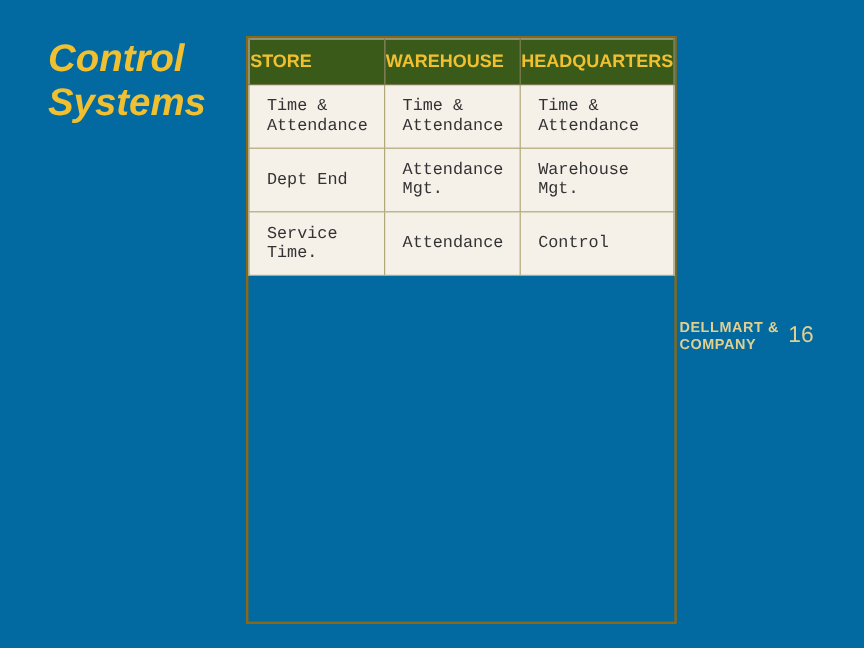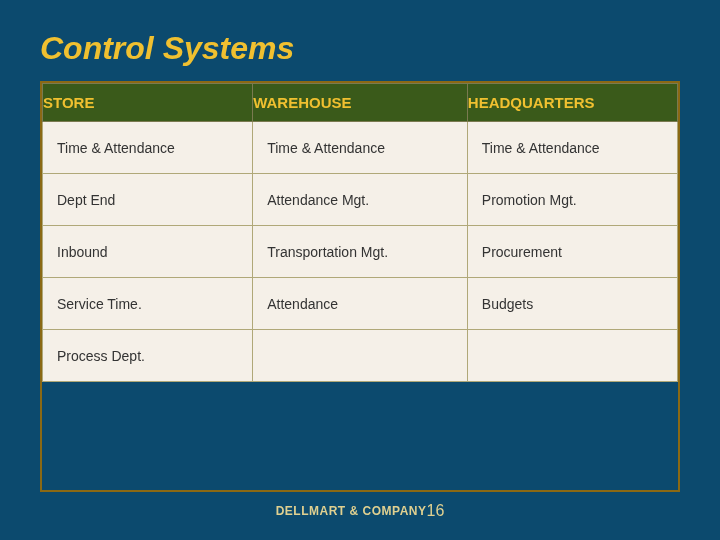--- a/index.html
+++ b/index.html
@@ -9,24 +9,24 @@
       height: 540px;
       background-color: #2d6b2d;
       font-family: Arial, sans-serif;
       overflow: hidden;
       position: relative;
     }
 
     .page-container {
       width: 720px;
       height: 540px;
-      background-color: #0c4a6e;
+      background-color: #0369a1;
       padding: 30px 40px 20px 40px;
       display: flex;
-      flex-direction: column;
+      flex-direction: row;
     }
 
     .title {
       color: #f0c030;
       font-size: 32px;
       font-weight: bold;
       margin-bottom: 14px;
       font-style: italic;
     }
 
@@ -49,20 +49,21 @@
       color: #f0c030;
       font-weight: bold;
       font-size: 15px;
       padding: 10px 0;
       border: 1px solid #7a7a50;
       text-align: left;
     }
 
     tbody tr {
       background-color: #f5f0e8;
+      font-family: Liberation Mono, monospace;
     }
 
     tbody td {
       color: #333;
       font-size: 14px;
       padding: 10px 14px;
       border: 1px solid #b0a878;
       vertical-align: middle;
       height: 52px;
     }
@@ -77,21 +78,21 @@
 
     .footer-company {
       color: #e0d090;
       font-size: 12px;
       font-weight: bold;
       letter-spacing: 0.5px;
     }
 
     .footer-page {
       color: #e0d090;
-      font-size: 16px;
+      font-size: 19px;
     }
   </style>
 </head>
 <body>
 
 <div class="page-container">
   <div class="title">Control Systems</div>
 
   <div class="table-wrapper">
     <table>
@@ -104,36 +105,26 @@
       </thead>
       <tbody id="table-body">
       <tr>
             <td>Time &amp; Attendance</td>
             <td>Time &amp; Attendance</td>
             <td>Time &amp; Attendance</td>
           </tr>
           <tr>
             <td>Dept End</td>
             <td>Attendance Mgt.</td>
-            <td>Promotion Mgt.</td>
-          </tr>
-          <tr>
-            <td>Inbound</td>
-            <td>Transportation Mgt.</td>
-            <td>Procurement</td>
+            <td>Warehouse Mgt.</td>
           </tr>
           <tr>
             <td>Service Time.</td>
             <td>Attendance</td>
-            <td>Budgets</td>
-          </tr>
-          <tr>
-            <td>Process Dept.</td>
-            <td></td>
-            <td></td>
+            <td>Control</td>
           </tr>
         </tbody>
     </table>
   </div>
 
   <div class="footer">
     <span class="footer-company">DELLMART &amp; COMPANY</span>
     <span class="footer-page">16</span>
   </div>
 </div>

